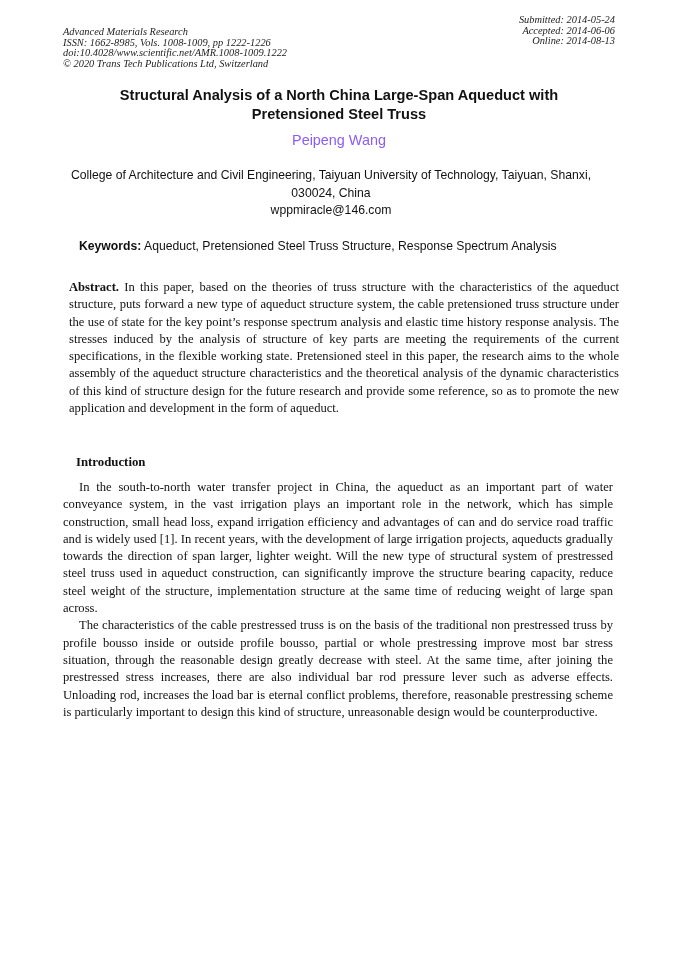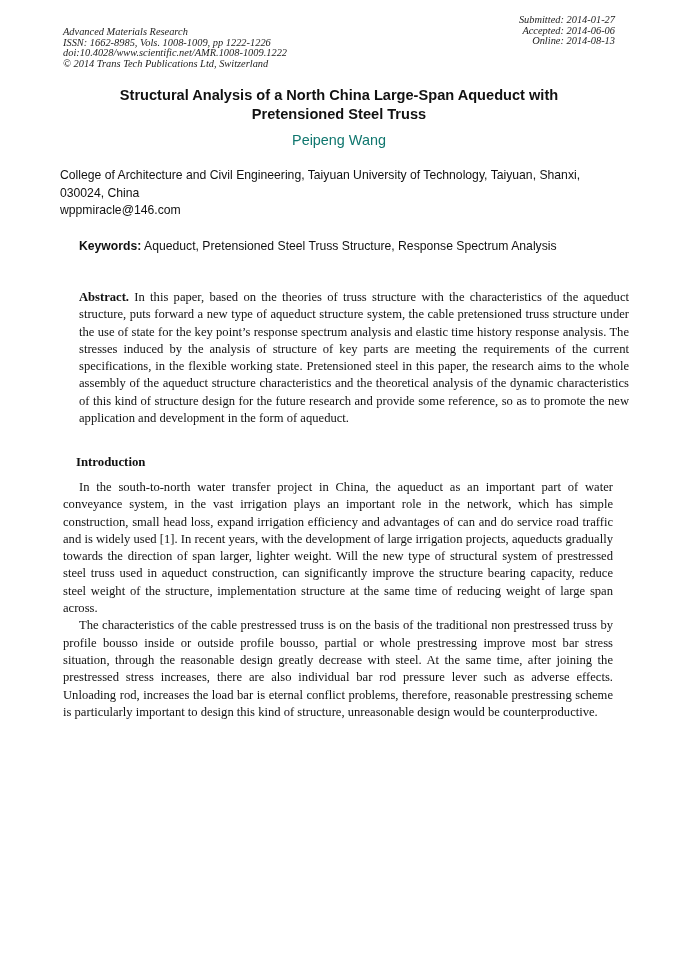--- a/index.html
+++ b/index.html
@@ -49,26 +49,27 @@
       margin-top: 6px;
     }
     .author {
       position: absolute;
       left: 63px; right: 63px;
       top: 131px;
       text-align: center;
       font-family: "Liberation Sans", "DejaVu Sans", sans-serif;
       font-size: 14.4px;
       line-height: 18px;
-      color: #0f766e;
+      color: #8b5cf6;
     }
     .affiliation {
       position: absolute;
       left: 60px; right: 76px;
       top: 167px;
+      text-align: center;
       font-family: "Liberation Sans", "DejaVu Sans", sans-serif;
       font-size: 12.2px;
       line-height: 17.5px;
       color: #111;
     }
     .keywords {
       position: absolute;
       left: 63px; right: 63px;
       top: 238px;
       font-family: "Liberation Sans", "DejaVu Sans", sans-serif;
@@ -84,21 +85,21 @@
       font-family: "Liberation Serif", "DejaVu Serif", serif;
       font-size: 12.6px;
       line-height: 17.3px;
       color: #111;
       text-align: justify;
     }
     .abstract {
       position: absolute;
       left: 63px; width: 550px;
       top: 273px;
-      margin: 16px;
+      margin: 6px;
     }
     .abstract .abs-label { font-weight: bold; }
 
     .section-heading {
       position: absolute;
       left: 76px;
       top: 454px;
       font-family: "Liberation Serif", "DejaVu Serif", serif;
       font-weight: bold;
       font-size: 12.8px;
@@ -118,24 +119,24 @@
 </head>
 <body>
 
 <div class="page">
 
   <div class="header">
     <div class="header-left">
       <div>Advanced Materials Research</div>
       <div>ISSN: 1662-8985, Vols. 1008-1009, pp 1222-1226</div>
       <div>doi:10.4028/www.scientific.net/AMR.1008-1009.1222</div>
-      <div>© 2014 Trans Tech Publications Ltd, Switzerland</div>
+      <div>© 2020 Trans Tech Publications Ltd, Switzerland</div>
     </div>
     <div class="header-right">
-      <div>Submitted: 2014-01-27</div>
+      <div>Submitted: 2014-05-24</div>
       <div>Accepted: 2014-06-06</div>
       <div>Online: 2014-08-13</div>
     </div>
   </div>
 
   <div class="title">
     <div>Structural Analysis of a North China Large-Span Aqueduct with</div>
     <div>Pretensioned Steel Truss</div>
   </div>
 

